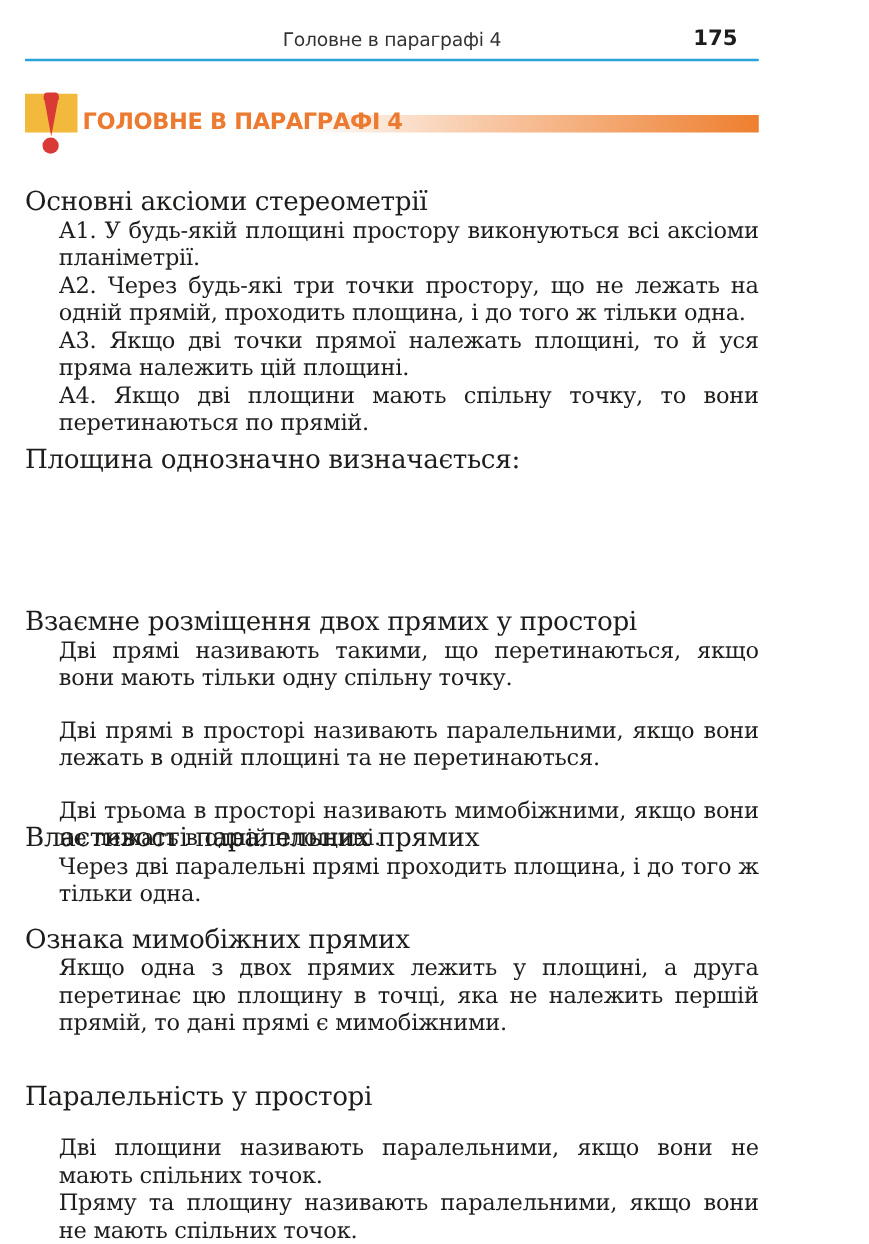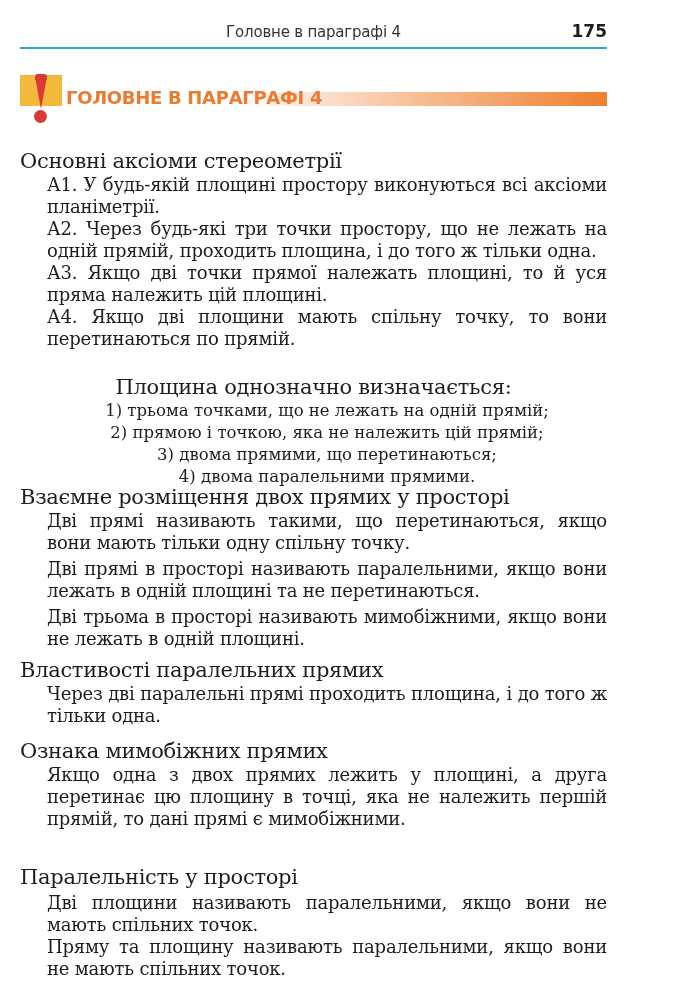--- a/index.html
+++ b/index.html
@@ -2,36 +2,36 @@
 <html><head>
 <meta charset="utf-8">
 <style>
   html, body { margin:0; padding:0; background:#ffffff; }
   body { width:695px; height:995px; position:relative; overflow:hidden;
          font-family:"DejaVu Serif","Liberation Serif",serif; color:#1d1d1b; }
   .running-head { position:absolute; left:20px; top:20px; width:587px; height:27px;
                   border-bottom:2px solid #2aa3db; }
   .running-title { position:absolute; left:0; right:0; top:3px; text-align:center;
                    font-family:"DejaVu Sans","Liberation Sans",sans-serif; font-size:15px; color:#333; letter-spacing:-0.2px; }
-  .page-number { position:absolute; right:0; top:1px; font-family:"DejaVu Sans","Liberation Sans",sans-serif;
+  .page-number { position:absolute; right:17px; top:1px; font-family:"DejaVu Sans","Liberation Sans",sans-serif;
                  font-weight:bold; font-size:17px; color:#1d1d1b;text-align:right; }
   .banner { position:absolute; left:20px; top:74px; width:587px; height:50px; }
   .warn-square { position:absolute; left:0; top:1px; width:42px; height:31px; background:#f3b93d; }
   .warn-bar { position:absolute; left:15px; top:3px; width:0; height:0;
               border-left:6px solid transparent; border-right:6px solid transparent;
               border-top:32px solid #da3a36; }
   .warn-bar-top { position:absolute; left:15px; top:0px; width:12px; height:6px; background:#da3a36; border-radius:3px 3px 0 0; }
   .warn-dot { position:absolute; left:14px; top:36px; width:13px; height:13px; border-radius:50%; background:#da3a36; }
   .banner-title { position:absolute; left:46px; top:13px; font-family:"DejaVu Sans","Liberation Sans",sans-serif;
                   font-weight:bold; font-size:18px; color:#ec7a30; white-space:nowrap; letter-spacing:-0.3px; }
   .banner-grad { position:absolute; left:218px; top:18px; width:369px; height:14px;
                  background:linear-gradient(to right, rgba(240,135,60,0) 0%, rgba(240,135,60,0.45) 40%, #ee7f2f 100%); }
   .heading { font-weight:normal; font-size:21px; line-height:22px; margin:0 0 2px 0; letter-spacing:-0.3px; }
   .para { margin:0 0 0 27px; font-size:18px; line-height:22px; text-align:justify; letter-spacing:-0.2px; }
-  .para.gap { margin-top:4px; }
+  .para.gap { margin-top:20px; }
   .list { margin:0 0 0 27px; padding:0; list-style:none; font-size:16.5px; line-height:22px; }
   .abs { position:absolute; left:20px; width:587px; }
 </style>
 </head>
 <body>
 
 <div class="running-head">
   <div class="running-title">Головне в параграфі 4</div>
   <div class="page-number">175</div>
 </div>
@@ -48,28 +48,22 @@
 </div>
 
 <div class="abs" style="top:150px;">
   <div class="heading">Основні аксіоми стереометрії</div>
   <p class="para">А1. У будь-якій площині простору виконуються всі аксіоми планіметрії.</p>
   <p class="para">А2. Через будь-які три точки простору, що не лежать на одній прямій, проходить площина, і до того ж тільки одна.</p>
   <p class="para">А3. Якщо дві точки прямої належать площині, то й уся пряма належить цій площині.</p>
   <p class="para">А4. Якщо дві площини мають спільну точку, то вони перетинаються по прямій.</p>
 </div>
 
-<div class="abs" style="top:376px;text-align:center;">
+<div class="abs" style="top:356px;">
   <div class="heading">Площина однозначно визначається:</div>
-  <ul class="list">
-    <li>1) трьома точками, що не лежать на одній прямій;</li>
-    <li>2) прямою і точкою, яка не належить цій прямій;</li>
-    <li>3) двома прямими, що перетинаються;</li>
-    <li>4) двома паралельними прямими.</li>
-  </ul>
 </div>
 
 <div class="abs" style="top:486px;">
   <div class="heading">Взаємне розміщення двох прямих у просторі</div>
   <p class="para">Дві прямі називають такими, що перетинаються, якщо вони мають тільки одну спільну точку.</p>
   <p class="para gap">Дві прямі в просторі називають паралельними, якщо вони лежать в одній площині та не перетинаються.</p>
   <p class="para gap">Дві трьома в просторі називають мимобіжними, якщо вони не лежать в одній площині.</p>
 </div>
 
 <div class="abs" style="top:659px;">

